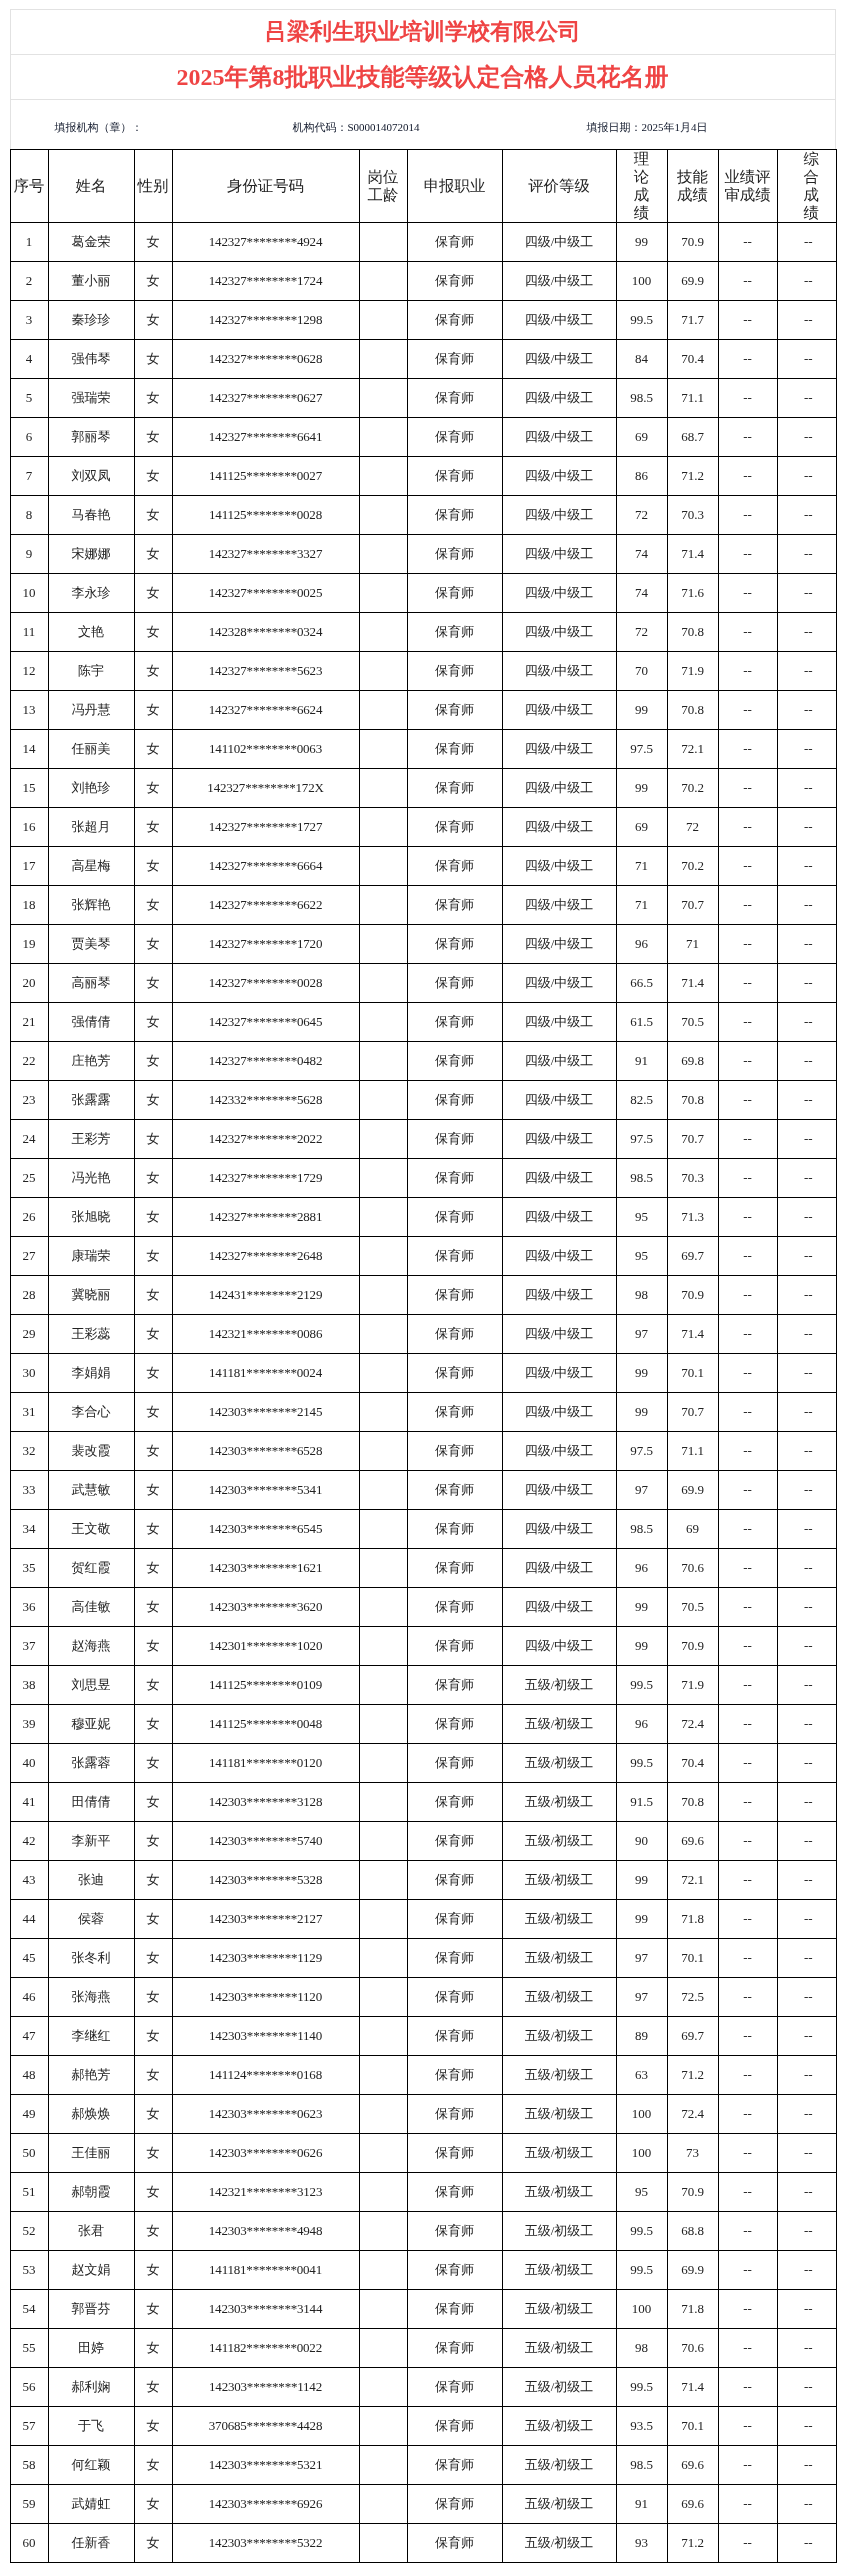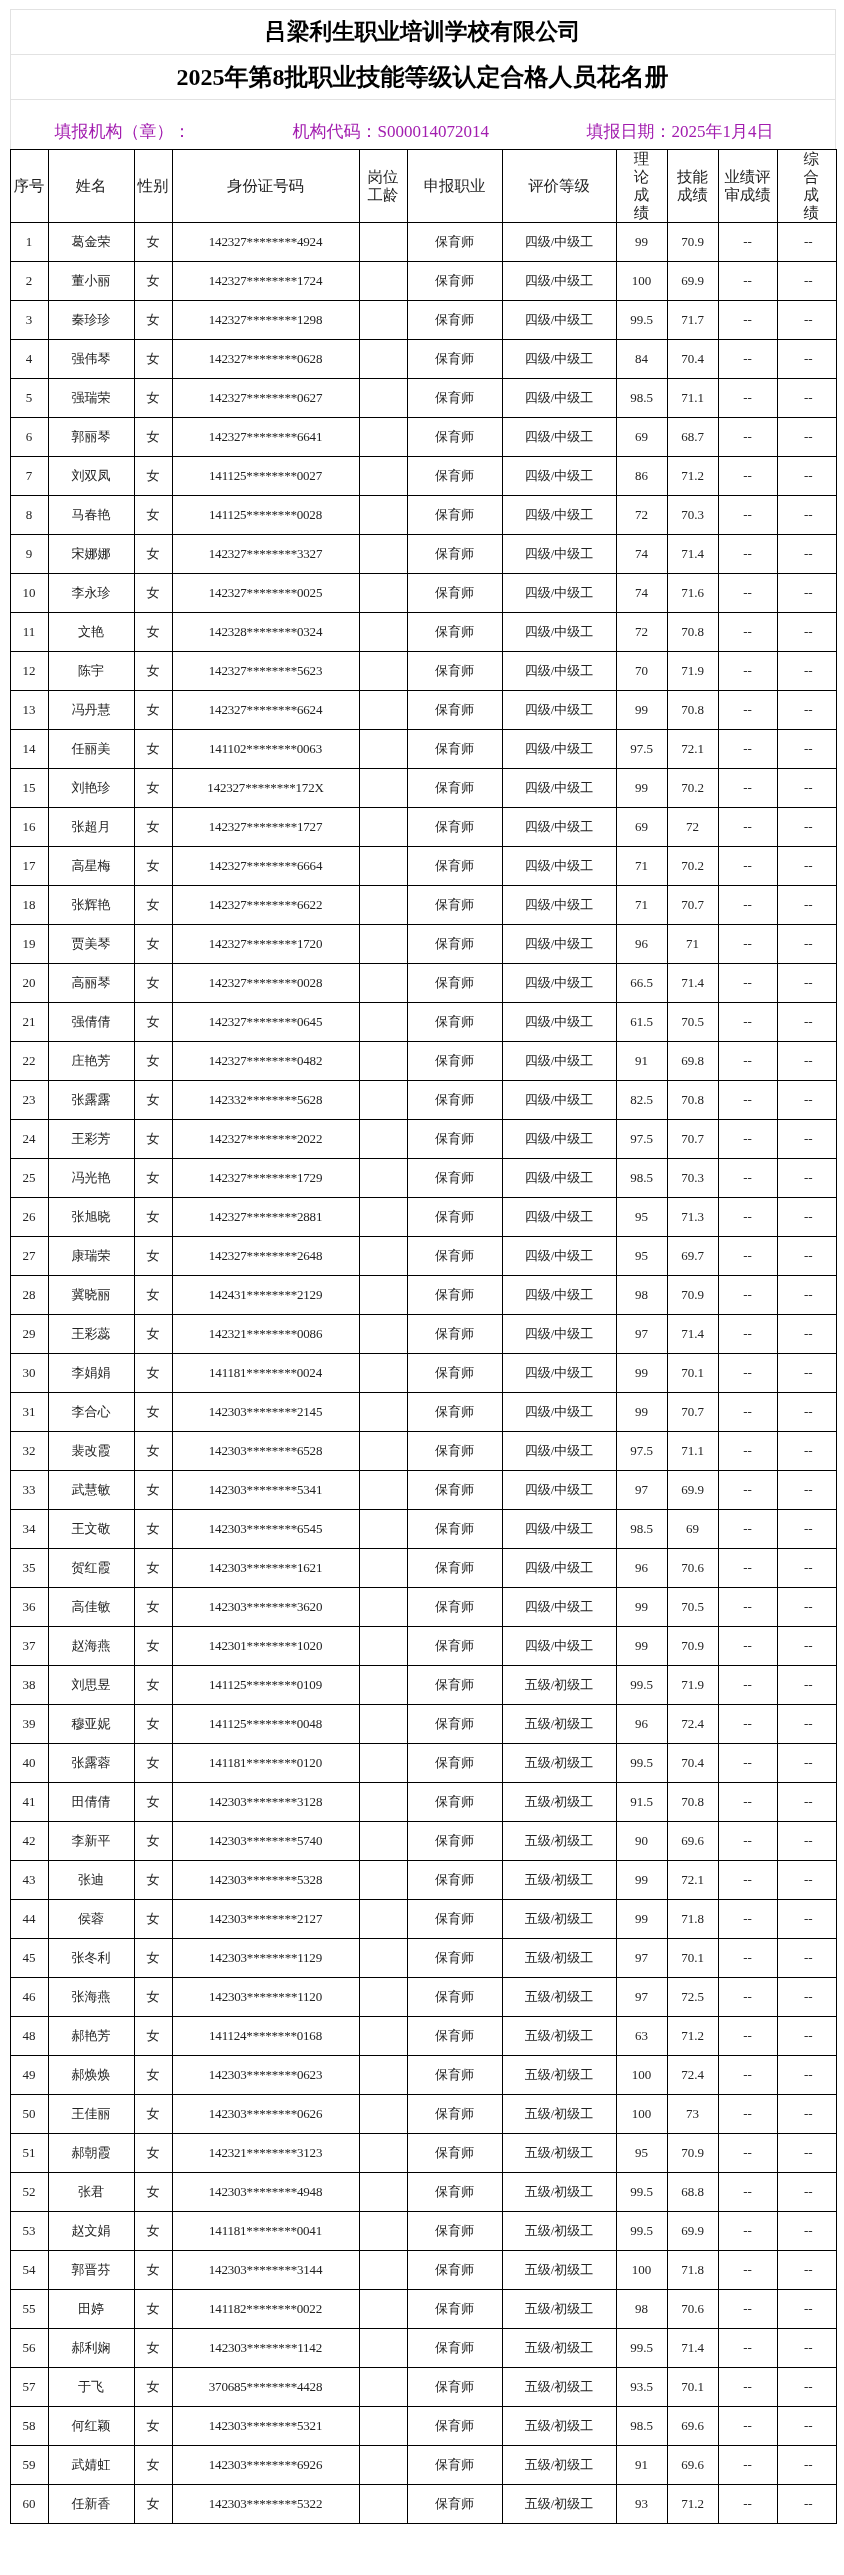--- a/index.html
+++ b/index.html
@@ -1,22 +1,22 @@
 <!DOCTYPE html>
 <html style="font-size:9.5px"><head>
 <meta charset="utf-8">
 <style>
   * { margin:0; padding:0; box-sizing:border-box; }
   html, body { width:845px; height:2576px; background:#ffffff; overflow:hidden; }
   body { position:relative; font-family:"DejaVu Serif","Liberation Serif",serif; color:#111; }
   .frame { position:absolute; left:9.5px; top:9px; width:826px; height:141px; border:1.2px solid #e2e2e2; border-bottom:none; }
-  .title-row { position:absolute; left:9.5px; width:826px; display:flex; align-items:center; justify-content:center; font-weight:bold; font-family:"Liberation Serif","DejaVu Serif",serif; color:#000000; letter-spacing:0px; }
+  .title-row { position:absolute; left:9.5px; width:826px; display:flex; align-items:center; justify-content:center; font-weight:bold; font-family:"Liberation Serif","DejaVu Serif",serif; color:#ef4444; letter-spacing:0px; }
   .t1 { top:9px; height:45px; font-size:22.6px; }
   .t2 { top:54px; height:45px; font-size:24px; border-top:1.8px solid #e2e2e2; }
-  .info-row { position:absolute; left:9.5px; top:99px; width:826px; height:51px; border-top:1.8px solid #e2e2e2; font-size:17px; font-family:"Liberation Serif","DejaVu Serif",serif; color:#a21caf; }
+  .info-row { position:absolute; left:9.5px; top:99px; width:826px; height:51px; border-top:1.8px solid #e2e2e2; font-size:11px; font-family:"Liberation Serif","DejaVu Serif",serif; color:#0f172a; }
   .info-row span { position:absolute; top:20px; white-space:nowrap; }
   .info-unit { left:45px; }
   .info-code { left:283px; }
   .info-date { left:577px; }
   table.roster { position:absolute; left:9.5px; top:149px; border-collapse:collapse; table-layout:fixed; width:826px; }
   table.roster th, table.roster td { border:1.8px solid #000; text-align:center; vertical-align:middle; font-weight:normal; color:#222; overflow:hidden; white-space:nowrap; }
   table.roster th { height:64px; font-size:15.4px; line-height:18px; white-space:normal; font-family:"DejaVu Sans","Liberation Sans",sans-serif; color:#222; }
   table.roster td { height:39px; font-size:13px; font-family:"Liberation Serif","DejaVu Serif",serif; }
   td.c-name, td.c-gender, td.c-job, td.c-level { font-family:"DejaVu Sans","Liberation Sans",sans-serif; font-size:12.5px; }
   td.c-no { font-size:14.3px; }
@@ -660,20 +660,33 @@
         <td class="c-id">142303********1120</td>
         <td class="c-sen"></td>
         <td class="c-job">保育师</td>
         <td class="c-level">五级/初级工</td>
         <td class="c-theory">97</td>
         <td class="c-skill">72.5</td>
         <td class="c-dash1">--</td>
         <td class="c-dash2">--</td>
       </tr>
       <tr>
+        <td class="c-no">47</td>
+        <td class="c-name">李继红</td>
+        <td class="c-gender">女</td>
+        <td class="c-id">142303********1140</td>
+        <td class="c-sen"></td>
+        <td class="c-job">保育师</td>
+        <td class="c-level">五级/初级工</td>
+        <td class="c-theory">89</td>
+        <td class="c-skill">69.7</td>
+        <td class="c-dash1">--</td>
+        <td class="c-dash2">--</td>
+      </tr>
+      <tr>
         <td class="c-no">48</td>
         <td class="c-name">郝艳芳</td>
         <td class="c-gender">女</td>
         <td class="c-id">141124********0168</td>
         <td class="c-sen"></td>
         <td class="c-job">保育师</td>
         <td class="c-level">五级/初级工</td>
         <td class="c-theory">63</td>
         <td class="c-skill">71.2</td>
         <td class="c-dash1">--</td>

